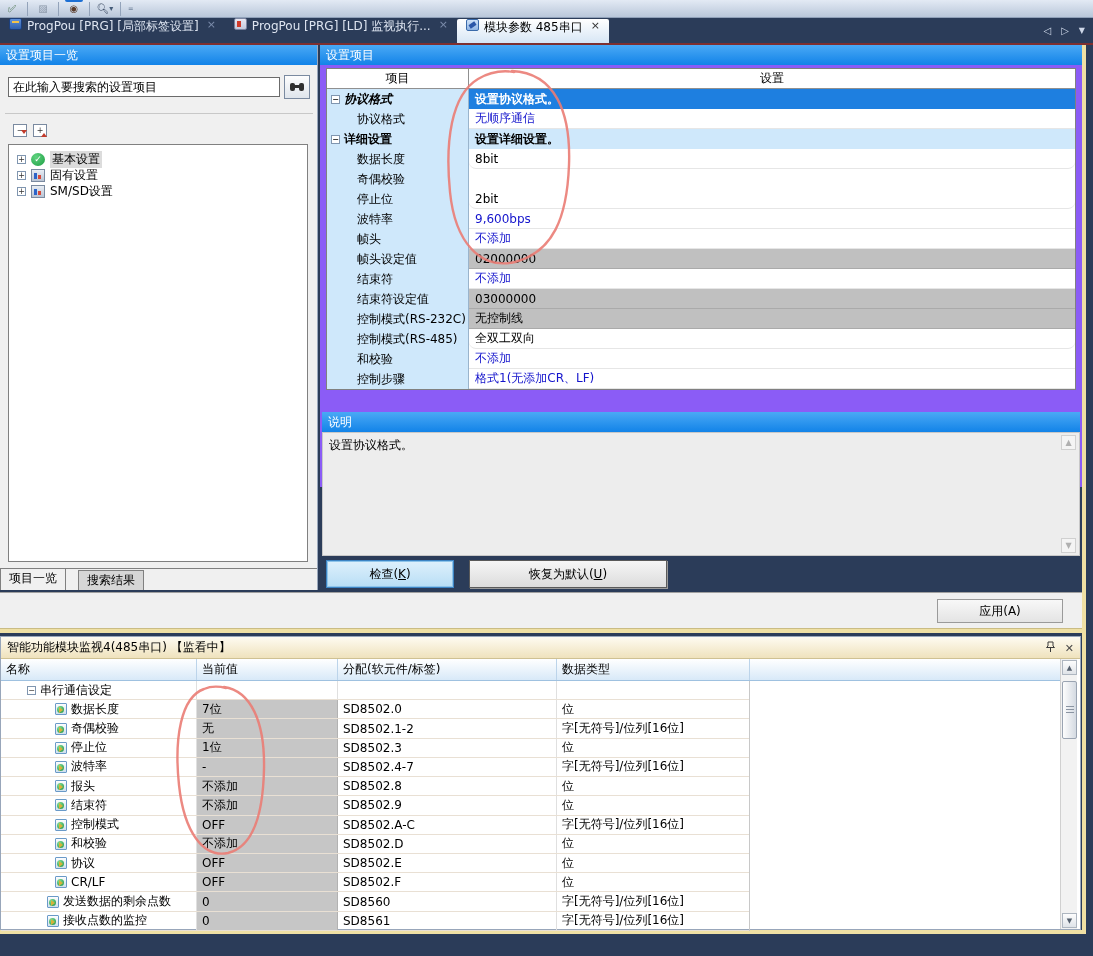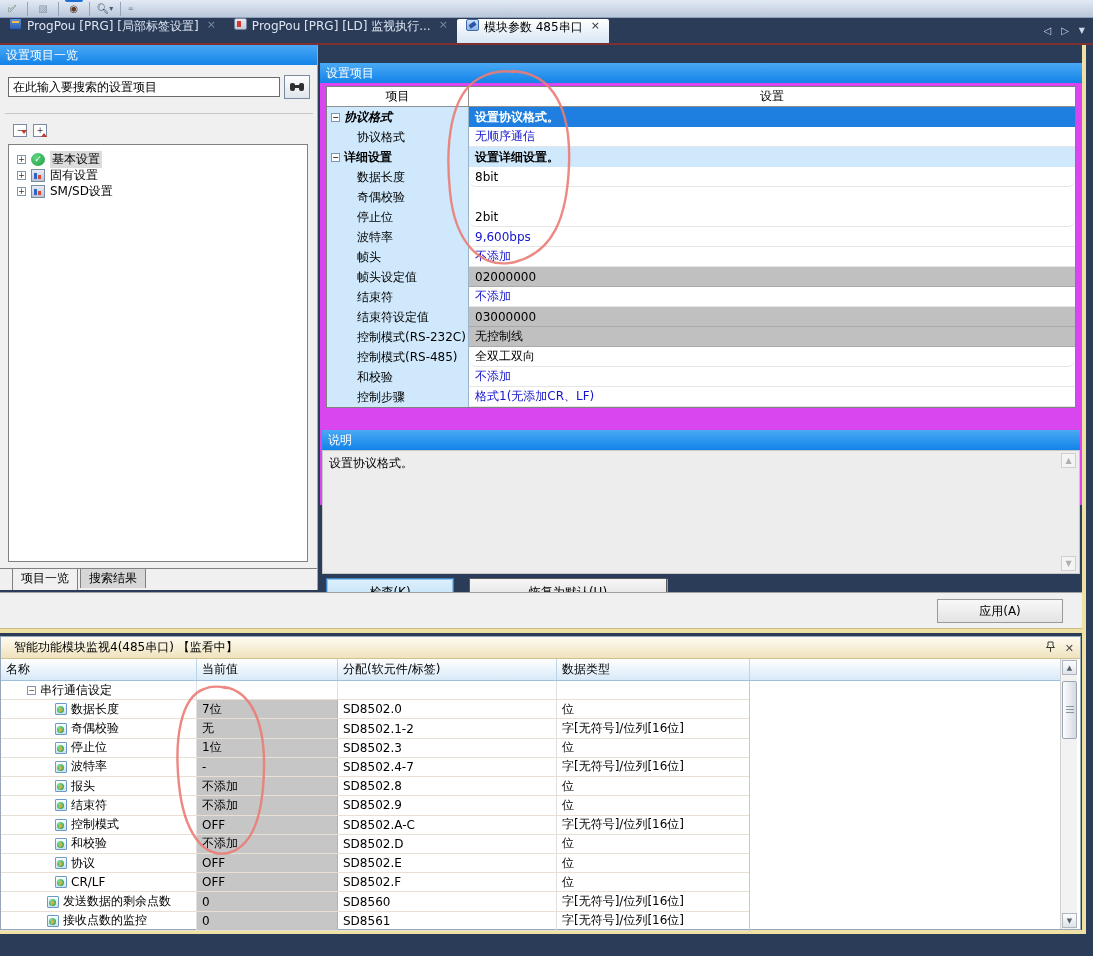--- a/index.html
+++ b/index.html
@@ -52,27 +52,27 @@
   .tree-box { position:absolute; left:3px; top:30px; width:300px; height:418px; background:#fff; border:1px solid #808080; padding-top:6px; }
   .tree-item { display:flex; align-items:center; gap:5px; height:16px; padding-left:8px; }
   .exp-box { width:9px; height:9px; border:1px solid #8096b0; background:#fff; font-size:8px; line-height:7px; text-align:center; color:#333; flex:none; }
   .ti-ico { width:14px; height:13px; flex:none; position:relative; }
   .ti-ico.green-check { border-radius:50%; background:radial-gradient(circle at 35% 30%,#5fd37f,#1e9e44); }
   .ti-ico.green-check::after { content:"✓"; position:absolute; inset:0; color:#fff; font-size:9px; line-height:13px; text-align:center; }
   .ti-ico.module { background:linear-gradient(#e8edf4,#b9c4d4); border:1px solid #7a8aa0; }
   .ti-ico.module::before { content:""; position:absolute; left:2px; bottom:2px; width:3px; height:6px; background:#2d64c8; }
   .ti-ico.module::after { content:""; position:absolute; left:6px; bottom:2px; width:3px; height:4px; background:#d84a3a; }
   .tree-item .lbl.sel { background:#dcdcdc; padding:0 2px; }
-  .lp-tabs { position:absolute; left:0px; bottom:0px; height:22px; display:flex; padding-left:12px; border-top:0; width:100%; }
+  .lp-tabs { position:absolute; left:0px; bottom:0px; height:22px; display:flex; align-items:flex-end; padding-left:0; border-top:0; width:100%;gap:10px; }
   .lp-tab { height:20px; line-height:18px; padding:0 8px; border:1px solid #808080; border-bottom:none; background:#d6d6d6; margin-right:2px; }
   .lp-tab.active { background:#f0f0f0; height:22px; position:relative; z-index:2; }
   .lp-tabs-line { position:absolute; left:0; bottom:21px; width:100%; height:1px; background:#808080; }
 
   
-  .right-panel { position:absolute; left:320px; top:45px; width:762px; height:442px; background:#d946ef;margin-top:18px; }
+  .right-panel { position:absolute; left:320px; top:45px; width:762px; height:442px; background:#8b5cf6; }
   .stable { position:absolute; left:6px; top:23px; width:750px; border:1px solid #808080; background:#fff; }
   .stable-hdr { display:flex; height:20px; border-bottom:1px solid #909090; background:#fff; }
   .stable-hdr .c1 { width:142px; border-right:1px solid #909090; text-align:center; line-height:19px; }
   .stable-hdr .c2 { flex:1; text-align:center; line-height:19px; }
   .rrow { display:flex; height:20px; }
   .rrow .item { width:142px; background:#cfe8fb; border-right:1px solid #9ab4cc; display:flex; align-items:center; gap:4px; padding-left:4px; overflow:hidden; white-space:nowrap; }
   .rrow .item.child { padding-left:30px; }
   .rrow .item.group-italic { font-weight:bold; font-style:italic; }
   .rrow .item.group { font-weight:bold; }
   .rrow .val { flex:1; display:flex; align-items:center; padding-left:6px; border-bottom:1px solid #e6e6e6; white-space:nowrap; overflow:hidden; }
@@ -94,21 +94,21 @@
 
   
   .apply-strip { position:absolute; left:0; top:592px; width:1086px; height:36px; background:#f0f0f0; border-top:1px solid #a0a0a0; }
   .btn-apply { position:absolute; right:23px; top:6px; width:126px; height:24px; border:1px solid #9a9a9a; background:linear-gradient(#f8f8f8,#e4e4e4); font:inherit;margin-left:44px; }
   .cream-h { position:absolute; left:0; top:628px; width:1086px; height:5px; background:#efe0a4; border-top:1px solid #cabc84; }
   .cream-b { position:absolute; left:0; top:930px; width:1086px; height:4px; background:#efe0a4; }
   .cream-r { position:absolute; left:1082px; top:45px; width:4px; height:889px; background:#efe0a4; }
 
   
   .bot-panel { position:absolute; left:0; top:636px; width:1081px; height:294px; background:#fff; border:1px solid #98a6ba; }
-  .bot-hdr { position:absolute; left:0; top:0; width:100%; height:22px; background:linear-gradient(#fefbf1,#efe2bd); border-bottom:1px solid #cfc193; line-height:21px; padding-left:13px; }
+  .bot-hdr { position:absolute; left:0; top:0; width:100%; height:22px; background:linear-gradient(#fefbf1,#efe2bd); border-bottom:1px solid #cfc193; line-height:21px; padding-left:6px; }
   .bot-hdr-icons { position:absolute; right:6px; top:0; height:22px; display:flex; align-items:center; gap:10px; }
   .pin-ico, .close-ico { color:#4a4a4a; font-size:11px; cursor:default; }
   .bot-thead { position:absolute; left:0; top:22px; width:1060px; height:22px; background:linear-gradient(#ffffff,#d8e9f8); border-bottom:1px solid #9fc1e0; display:flex; }
   .bth { line-height:21px; padding-left:5px; border-right:1px solid #bcd4ea; }
   .bth:nth-child(1){ width:196px; } .bth:nth-child(2){ width:141px; } .bth:nth-child(3){ width:219px; } .bth:nth-child(4){ width:193px; } .bth:nth-child(5){ flex:1; border-right:none; }
   .bot-rows { position:absolute; left:0; top:44px; width:749px; border-right:1px solid #c8c8c8; }
   .brow { display:flex; height:19.23px; border-bottom:1px solid #e9e0d4; }
   .brow .bname { width:196px; display:flex; align-items:center; gap:4px; overflow:hidden; white-space:nowrap; border-right:1px solid #e0e0e0; }
   .brow .bval { width:141px; background:#c6c6c6; display:flex; align-items:center; padding-left:5px; border-right:1px solid #b2b2b2; white-space:nowrap; }
   .brow.group .bval { background:#fff; border-right:1px solid #e0e0e0; }

